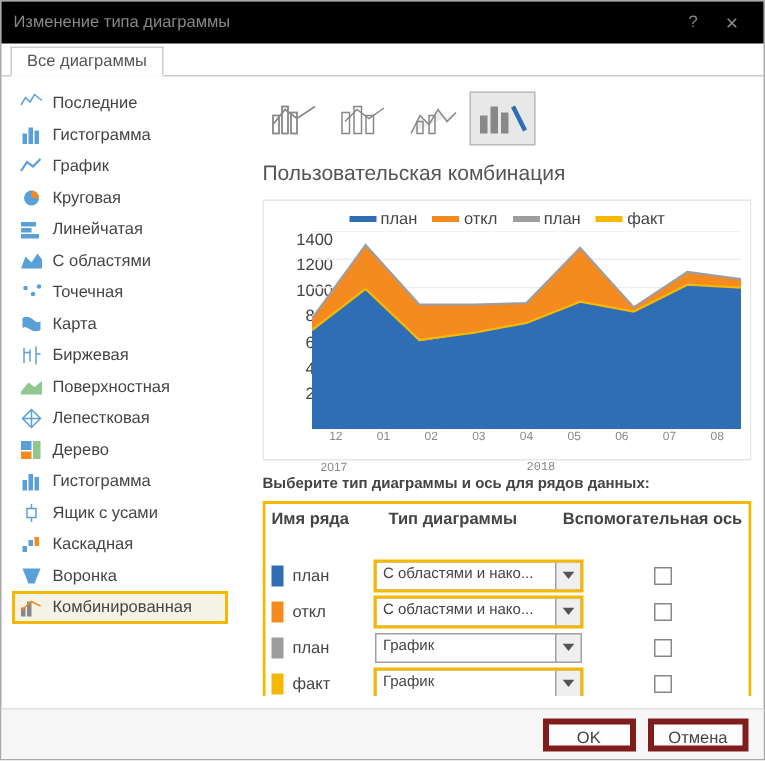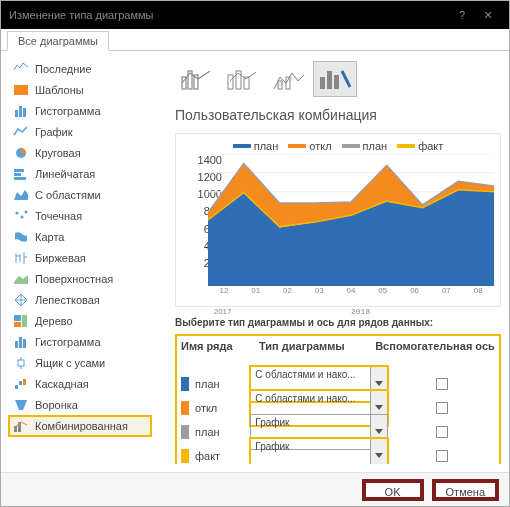--- a/index.html
+++ b/index.html
@@ -32,21 +32,21 @@
 .xcell{flex:1;text-align:center;font-size:8px;color:#888}
 .xyr{position:absolute;bottom:-12px;font-size:8px;color:#888}
 .selhdr{font-size:10px;font-weight:bold;margin-top:4px}
 .grid{border:2px solid #f5b800;padding:4px;display:flex;flex-direction:column;gap:4px}
 .ghdr{display:flex;font-weight:bold;font-size:10px;margin-bottom:16px}
 .c1{width:78px}
 .c2{flex:1}
 .c3{width:120px;text-align:center}
 .grow{display:flex;align-items:center;height:24px}
 .swatch{width:8px;height:14px;margin-right:6px}
-.combo{display:flex;align-items:flex-start;height:36px;width:138px}
+.combo{display:flex;align-items:flex-start;height:20px;width:138px}
 .combo.hl{outline:2px solid #f5b800;outline-offset:-1px}
 .combo .txt{flex:1;height:100%;border:1px solid #a0a0a0;border-right:0;padding:2px 4px;overflow:hidden;white-space:nowrap;text-overflow:ellipsis;font-size:10px}
 .combo .btn{width:18px;height:100%;border:1px solid #a0a0a0;background:#efefef;display:flex;align-items:center;justify-content:center}
 .chk{width:12px;height:12px;border:1px solid #888;margin:0 auto;background:#fff}
 .dlgbtns{height:34px;border-top:1px solid #e0e0e0;display:flex;justify-content:flex-end;align-items:center;gap:8px;padding:0 10px;background:#f6f6f6}
 .dbtn{min-width:62px;height:22px;border:4px solid #7f1d1d;background:#fdfdfd;text-align:center;padding:3px 10px}
 </style>
 </head>
 <body>
 
@@ -61,28 +61,20 @@
   </div>
   <div class="body">
     <div class="side" id="side">
         <div class="srow">
           <span class="sic">
             <svg viewBox="0 0 16 14">
               <path d="M1 8 L4 3 L7 6 L10 1 L15 5" stroke="#5aa0d8" fill="none"></path>
             </svg>
           </span>
           <span>Последние</span>
-        </div>
-        <div class="srow">
-          <span class="sic">
-            <svg viewBox="0 0 16 14">
-              <rect x="1" y="2" width="14" height="10" fill="#f58a1f"></rect>
-            </svg>
-          </span>
-          <span>Шаблоны</span>
         </div>
         <div class="srow">
           <span class="sic">
             <svg viewBox="0 0 16 14">
               <rect x="2" y="6" width="3" height="7" fill="#5aa0d8"></rect>
               <rect x="6" y="2" width="3" height="11" fill="#5aa0d8"></rect>
               <rect x="10" y="4" width="3" height="9" fill="#5aa0d8"></rect>
             </svg>
           </span>
           <span>Гистограмма</span>

